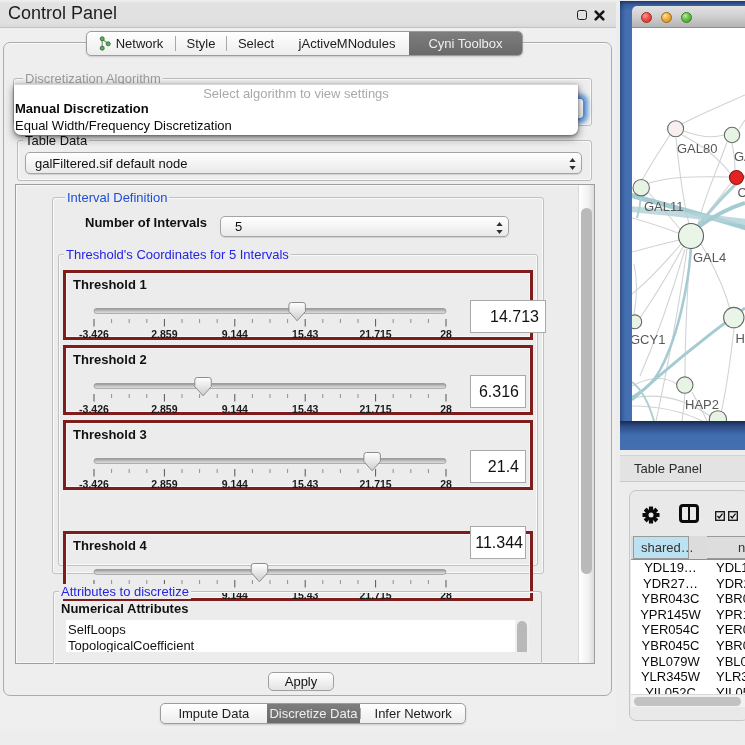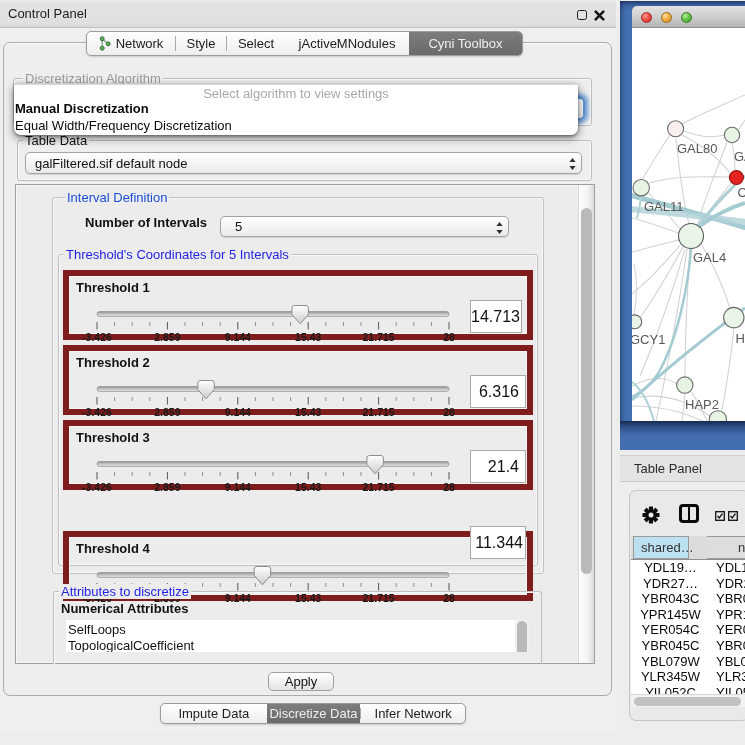--- a/index.html
+++ b/index.html
@@ -2,21 +2,21 @@
 <html><head><meta charset="utf-8">
 <style>
 * { margin:0; padding:0; box-sizing:border-box; }
 html,body { width:745px; height:745px; background:#ededed; font-family:"Liberation Sans",sans-serif; overflow:hidden; }
 .abs { position:absolute; }
 #page { position:relative; width:745px; height:745px; overflow:hidden; }
 #leftwin { left:0; top:0; width:616px; height:731px; background:#efefef; }
 #titlebar { left:0; top:0; width:616px; height:28px;
   background:linear-gradient(180deg,#f0f0f0,#e2e2e2 12%,#e0e0e0 85%,#d8d8d8);
   border-bottom:1px solid #c2c2c2; }
-#titlebar .t { position:absolute; left:8px; top:0; line-height:27px; font-size:13px; color:#1d1d1d; }
+#titlebar .t { position:absolute; left:8px; top:0; line-height:27px; font-size:18px; color:#1d1d1d; }
 #float-ic { left:577px; top:10px; width:10px; height:10px; border:1.6px solid #1a1a1a; border-radius:2.5px; }
 
 #contentpanel { left:3px; top:42px; width:609px; height:654px; background:#eeeeee;
   border:1px solid #ababab; border-radius:7px; box-shadow:inset 0 1px 0 #fafafa; }
 .tabbar { background:linear-gradient(180deg,#ffffff,#ededed); border:1px solid #9c9c9c; border-radius:5px;
   display:flex; align-items:stretch; overflow:hidden; box-shadow:0 1px 2px rgba(0,0,0,0.15);}
 .tabbar .tab { font-size:13px; color:#1c1c1c; display:flex; align-items:center; justify-content:center; white-space:nowrap; }
 .tabbar .sep { width:1px; background:#a8a8a8; margin:4px 0; }
 .tabbar .sel { background:linear-gradient(180deg,#7d7d7d,#6a6a6a); color:#efefef; }
 #toptabs { left:86px; top:31px; width:437px; height:25px; }
@@ -25,21 +25,21 @@
 .gtitle { position:absolute; font-size:13px; padding:0 2px; white-space:nowrap; }
 .combo { background:linear-gradient(180deg,#ffffff,#f2f2f2 60%,#e9e9e9); border:1px solid #a4a4a4; border-radius:5px;
   box-shadow:0 1px 1px rgba(0,0,0,0.12); }
 .combo .txt { position:absolute; left:9px; top:0; font-size:13px; color:#111; }
 .combo .arr { position:absolute; right:5px; width:7px; }
 .combo .arr svg { display:block; }
 .tfield { background:#fff; border:1px solid #a9a9a9; font-size:16px; color:#111; text-align:right; }
 .vthumb { background:#b9b9b9; border-radius:6px; }
 .blabel { font-size:13px; font-weight:bold; color:#111; white-space:nowrap; }
 .thr-title { position:absolute; left:7px; font-size:13px; font-weight:bold; color:#111; }
-.block { position:absolute; left:63px; width:470px; border:6px solid #7f1d1d; box-shadow:inset 0 0 0 1px #f6f6f6; }
+.block { position:absolute; left:63px; width:470px; border:3px solid #7f1d1d; box-shadow:inset 0 0 0 1px #f6f6f6; }
 #popup { left:14px; top:84px; width:564px; height:51px; background:#fff;
   border-radius:1px 1px 7px 7px; border-top:1px solid #d8d8d8; box-shadow:0 3px 9px rgba(0,0,0,0.5), 0 1px 3px rgba(0,0,0,0.35); z-index:50; }
 #popup .r1 { position:absolute; left:0; top:1px; width:100%; text-align:center; font-size:13px; color:#a9a9a9; }
 #netwin { left:620px; top:1px; width:125px; height:449px;
   background:linear-gradient(180deg,#24406f 0px,#3a5f9f 4px,#4470b2 10px,#4470b2);
   box-shadow:inset 3px 0 4px -1px rgba(10,25,60,0.45); }
 #nettitle { left:632px; top:6px; width:113px; height:22px;
   background:linear-gradient(180deg,#e2e2e2,#cfcfcf 50%,#b4b4b4); border-radius:5px 0 0 0;
   border-bottom:1px solid #8e8e8e; }
 #netcanvas { left:632px; top:28px; width:113px; height:393px; background:#fff; overflow:hidden; }
@@ -157,21 +157,21 @@
         <line x1="362.4" y1="46" x2="362.4" y2="50" stroke="#777" stroke-width="0.8"></line>
         <text x="28.0" y="64.5" font-size="10.5" font-weight="bold" fill="#1a1a1a" text-anchor="middle">-3.426</text>
         <text x="98.4" y="64.5" font-size="10.5" font-weight="bold" fill="#1a1a1a" text-anchor="middle">2.859</text>
         <text x="168.8" y="64.5" font-size="10.5" font-weight="bold" fill="#1a1a1a" text-anchor="middle">9.144</text>
         <text x="239.2" y="64.5" font-size="10.5" font-weight="bold" fill="#1a1a1a" text-anchor="middle">15.43</text>
         <text x="309.6" y="64.5" font-size="10.5" font-weight="bold" fill="#1a1a1a" text-anchor="middle">21.715</text>
         <text x="380.0" y="64.5" font-size="10.5" font-weight="bold" fill="#1a1a1a" text-anchor="middle">28</text>
         <path d="M225.4 29.5 H236.9 A2.5 2.5 0 0 1 239.4 32 V38.5 L231.2 47.8 L222.9 38.5 V32 A2.5 2.5 0 0 1 225.4 29.5 Z" fill="url(#th0)" stroke="#8c8c8c" stroke-width="1"></path>
       </svg>
     </div>
-<div class="tfield abs" style="left:470px; top:300.0px; width:52px; height:33px; line-height:31px; padding-right:6px;">14.713</div>
+<div class="tfield abs" style="left:470px; top:300.0px; width:76px; height:33px; line-height:31px; padding-right:6px;">14.713</div>
 <div class="block" style="top:344.7px; height:70px;">
       <div class="thr-title" style="top:4px;">Threshold 2</div>
       <svg width="470" height="70" viewBox="0 0 470 70" style="position:absolute;left:0;top:0">
         <defs>
           <linearGradient id="tg1" x1="0" y1="0" x2="0" y2="1">
             <stop offset="0" stop-color="#8f8f8f"></stop>
             <stop offset="0.45" stop-color="#c0c0c0"></stop>
             <stop offset="1" stop-color="#e2e2e2"></stop>
           </linearGradient>
           <linearGradient id="th1" x1="0" y1="0" x2="0" y2="1">

